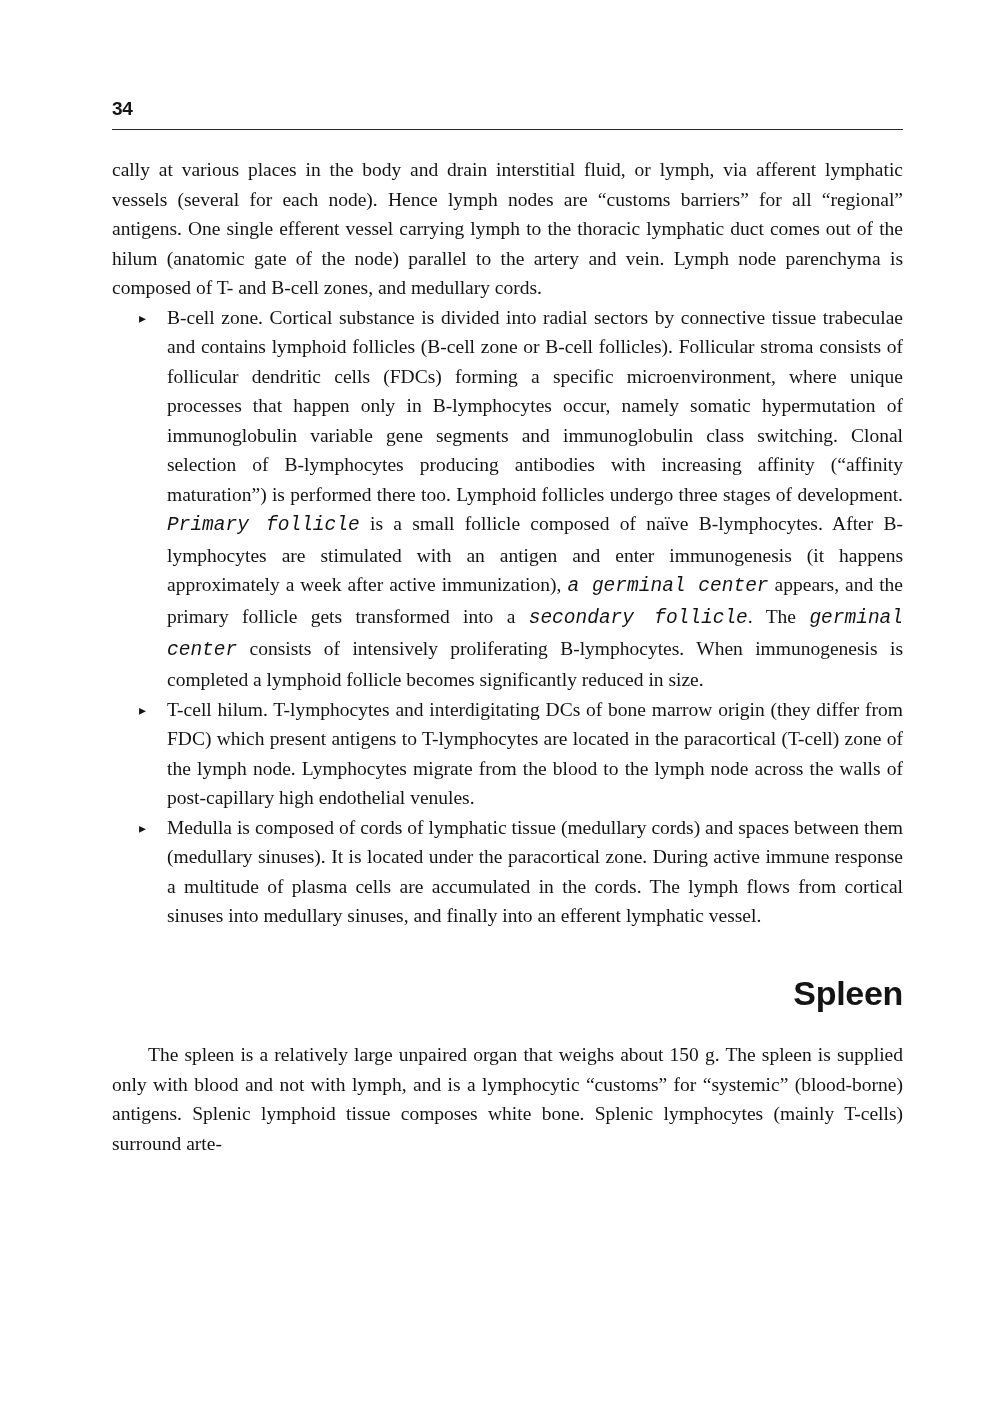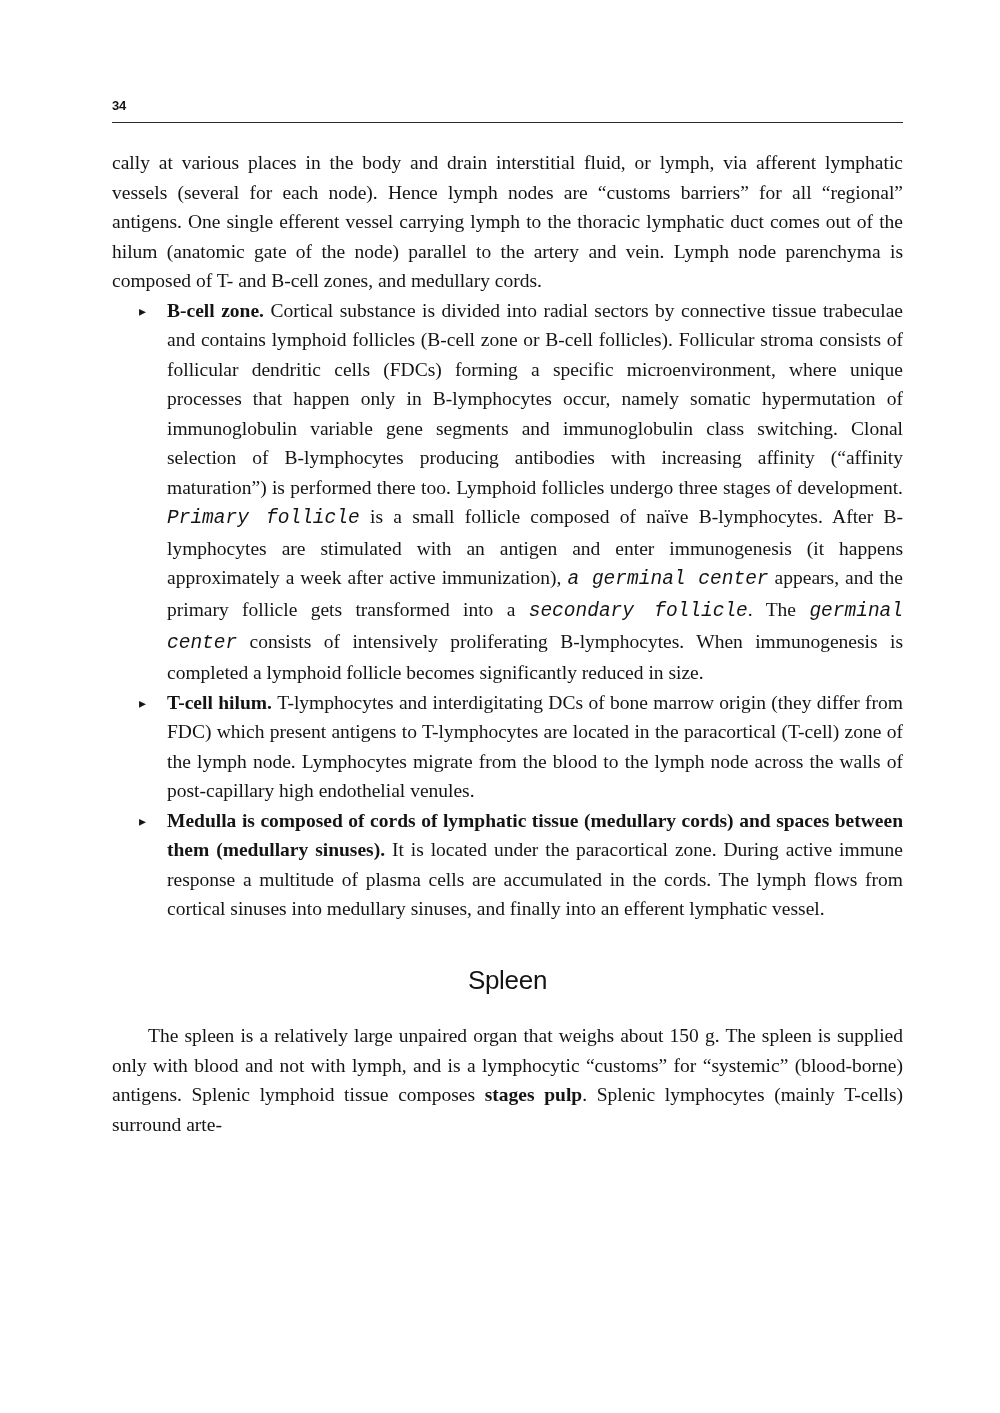--- a/index.html
+++ b/index.html
@@ -16,52 +16,52 @@
     height: 1413px;
     padding: 98px 97px 0 112px;
     background: #ffffff;
   }
   .page-header {
     display: flex;
     justify-content: space-between;
     align-items: baseline;
     font-family: "Liberation Sans", "DejaVu Sans", sans-serif;
     font-weight: bold;
-    font-size: 13px;
+    font-size: 19px;
     letter-spacing: -0.3px;
     border-bottom: 1.6px solid #2a2a2a;
     padding-bottom: 9px;
   }
   .page-body {
     margin-top: 25px;
     font-size: 19.5px;
     line-height: 1.515;
     text-align: justify;
   }
   .para { text-align: justify; }
   .para.indent { text-indent: 36px; }
-  .b { font-weight: bold; }
+  .b { font-weight: normal; }
   .i { font-style: italic; font-family: Liberation Mono, monospace; }
   .bullet-list { list-style: none; }
   .bullet-item { position: relative; padding-left: 55px; }
   .bullet-marker {
     position: absolute;
     left: 27px;
     top: 1px;
     font-family: "DejaVu Sans", sans-serif;
     font-size: 14px;
     line-height: 29.5px;
   }
   .bullet-text { text-align: justify; }
   .section-heading {
     font-family: "Liberation Sans", "DejaVu Sans", sans-serif;
-    font-weight: normal;
-    font-size: 26px;
+    font-weight: bold;
+    font-size: 34px;
     letter-spacing: -0.3px;
-    text-align: center;
+    text-align: right;
     margin: 37px 0 21px 0;
   }
 </style>
 </head>
 <body>
 
 <div class="page">
 
   <header class="page-header">
     <span class="page-number">34</span>
@@ -81,17 +81,17 @@
         <p class="bullet-text"><span class="b">T-cell hilum. </span><span>T-lymphocytes and interdigitating DCs of bone marrow origin (they differ from FDC) which present antigens to T-lymphocytes are located in the paracortical (T-cell) zone of the lymph node. Lymphocytes migrate from the blood to the lymph node across the walls of post-capillary high endothelial venules.</span></p>
       </li>
       <li class="bullet-item">
         <span class="bullet-marker">▸</span>
         <p class="bullet-text"><span class="b">Medulla is composed of cords of lymphatic tissue (medullary cords) and spaces between them (medullary sinuses). </span><span>It is located under the paracortical zone. During active immune response a multitude of plasma cells are accumulated in the cords. The lymph flows from cortical sinuses into medullary sinuses, and finally into an efferent lymphatic vessel.</span></p>
       </li>
     </ul>
 
     <h1 class="section-heading">Spleen</h1>
 
-    <p class="para indent"><span>The spleen is a relatively large unpaired organ that weighs about 150 g. The spleen is supplied only with blood and not with lymph, and is a lymphocytic “customs” for “systemic” (blood-borne) antigens. Splenic lymphoid tissue composes </span><span class="b">stages pulp</span><span>. Splenic lymphocytes (mainly T-cells) surround arte-</span></p>
+    <p class="para indent"><span>The spleen is a relatively large unpaired organ that weighs about 150 g. The spleen is supplied only with blood and not with lymph, and is a lymphocytic “customs” for “systemic” (blood-borne) antigens. Splenic lymphoid tissue composes </span><span class="b">white bone</span><span>. Splenic lymphocytes (mainly T-cells) surround arte-</span></p>
 
   </main>
 
 </div>
 
 </body></html>

